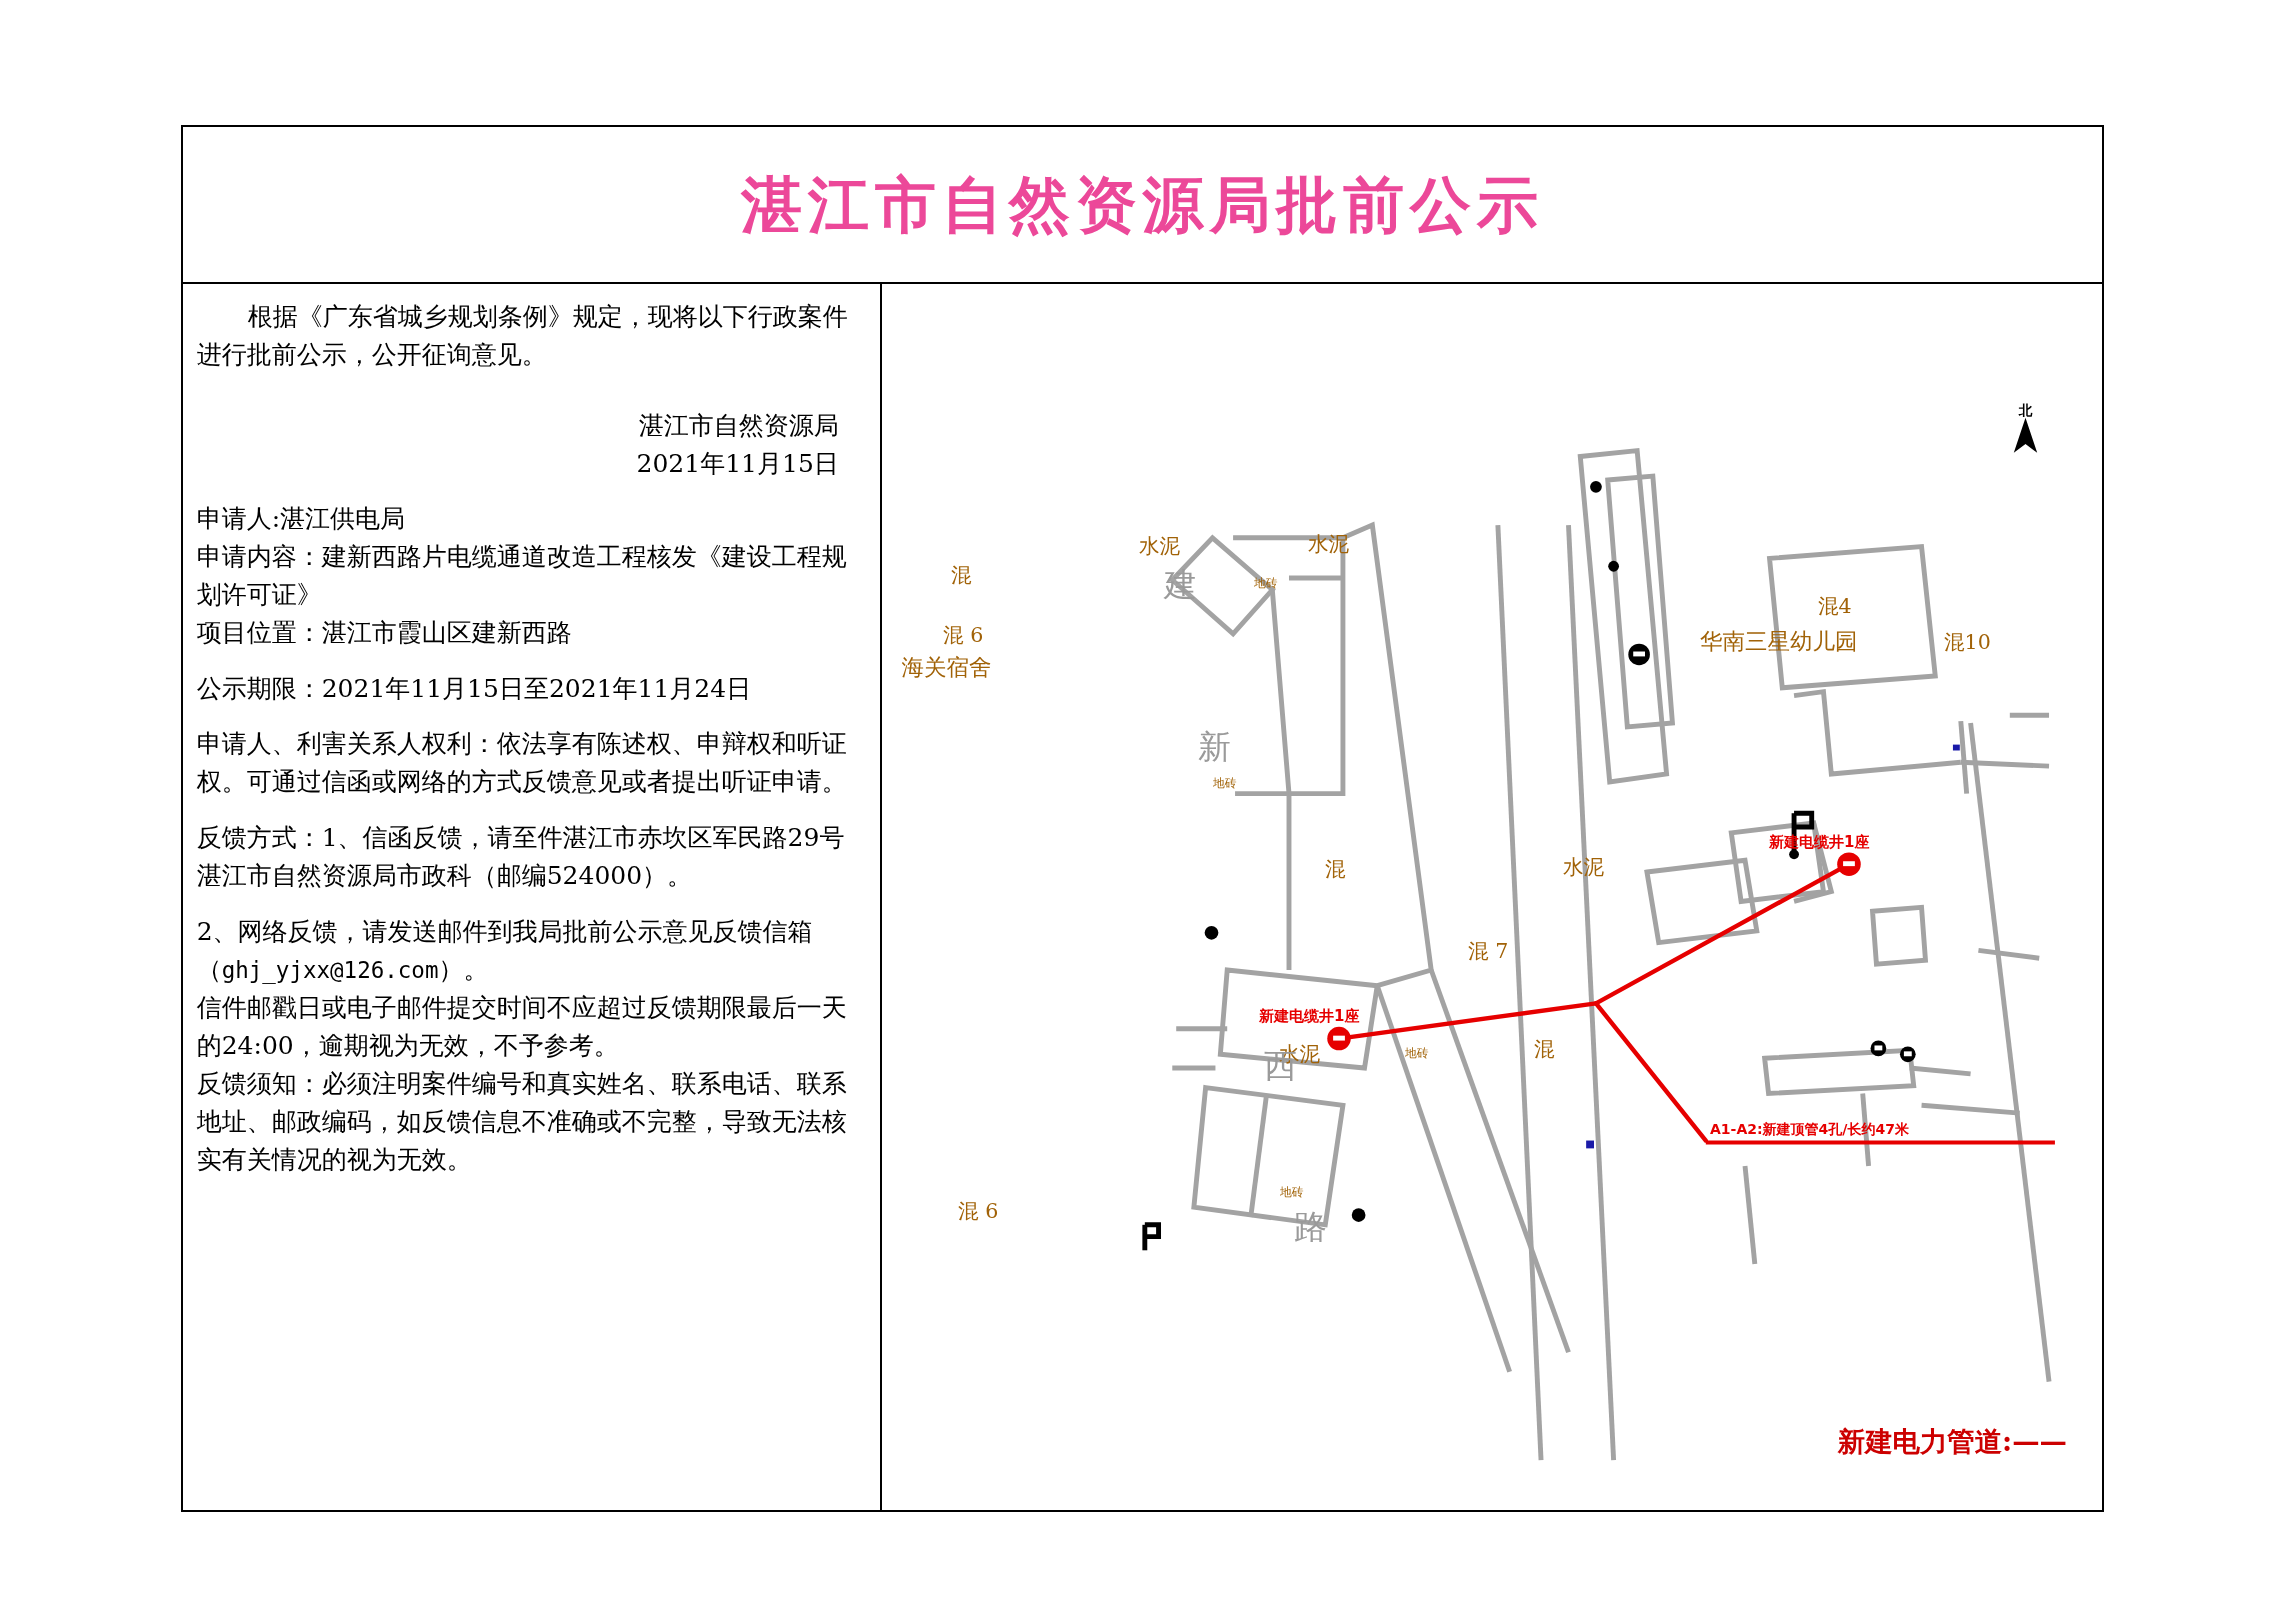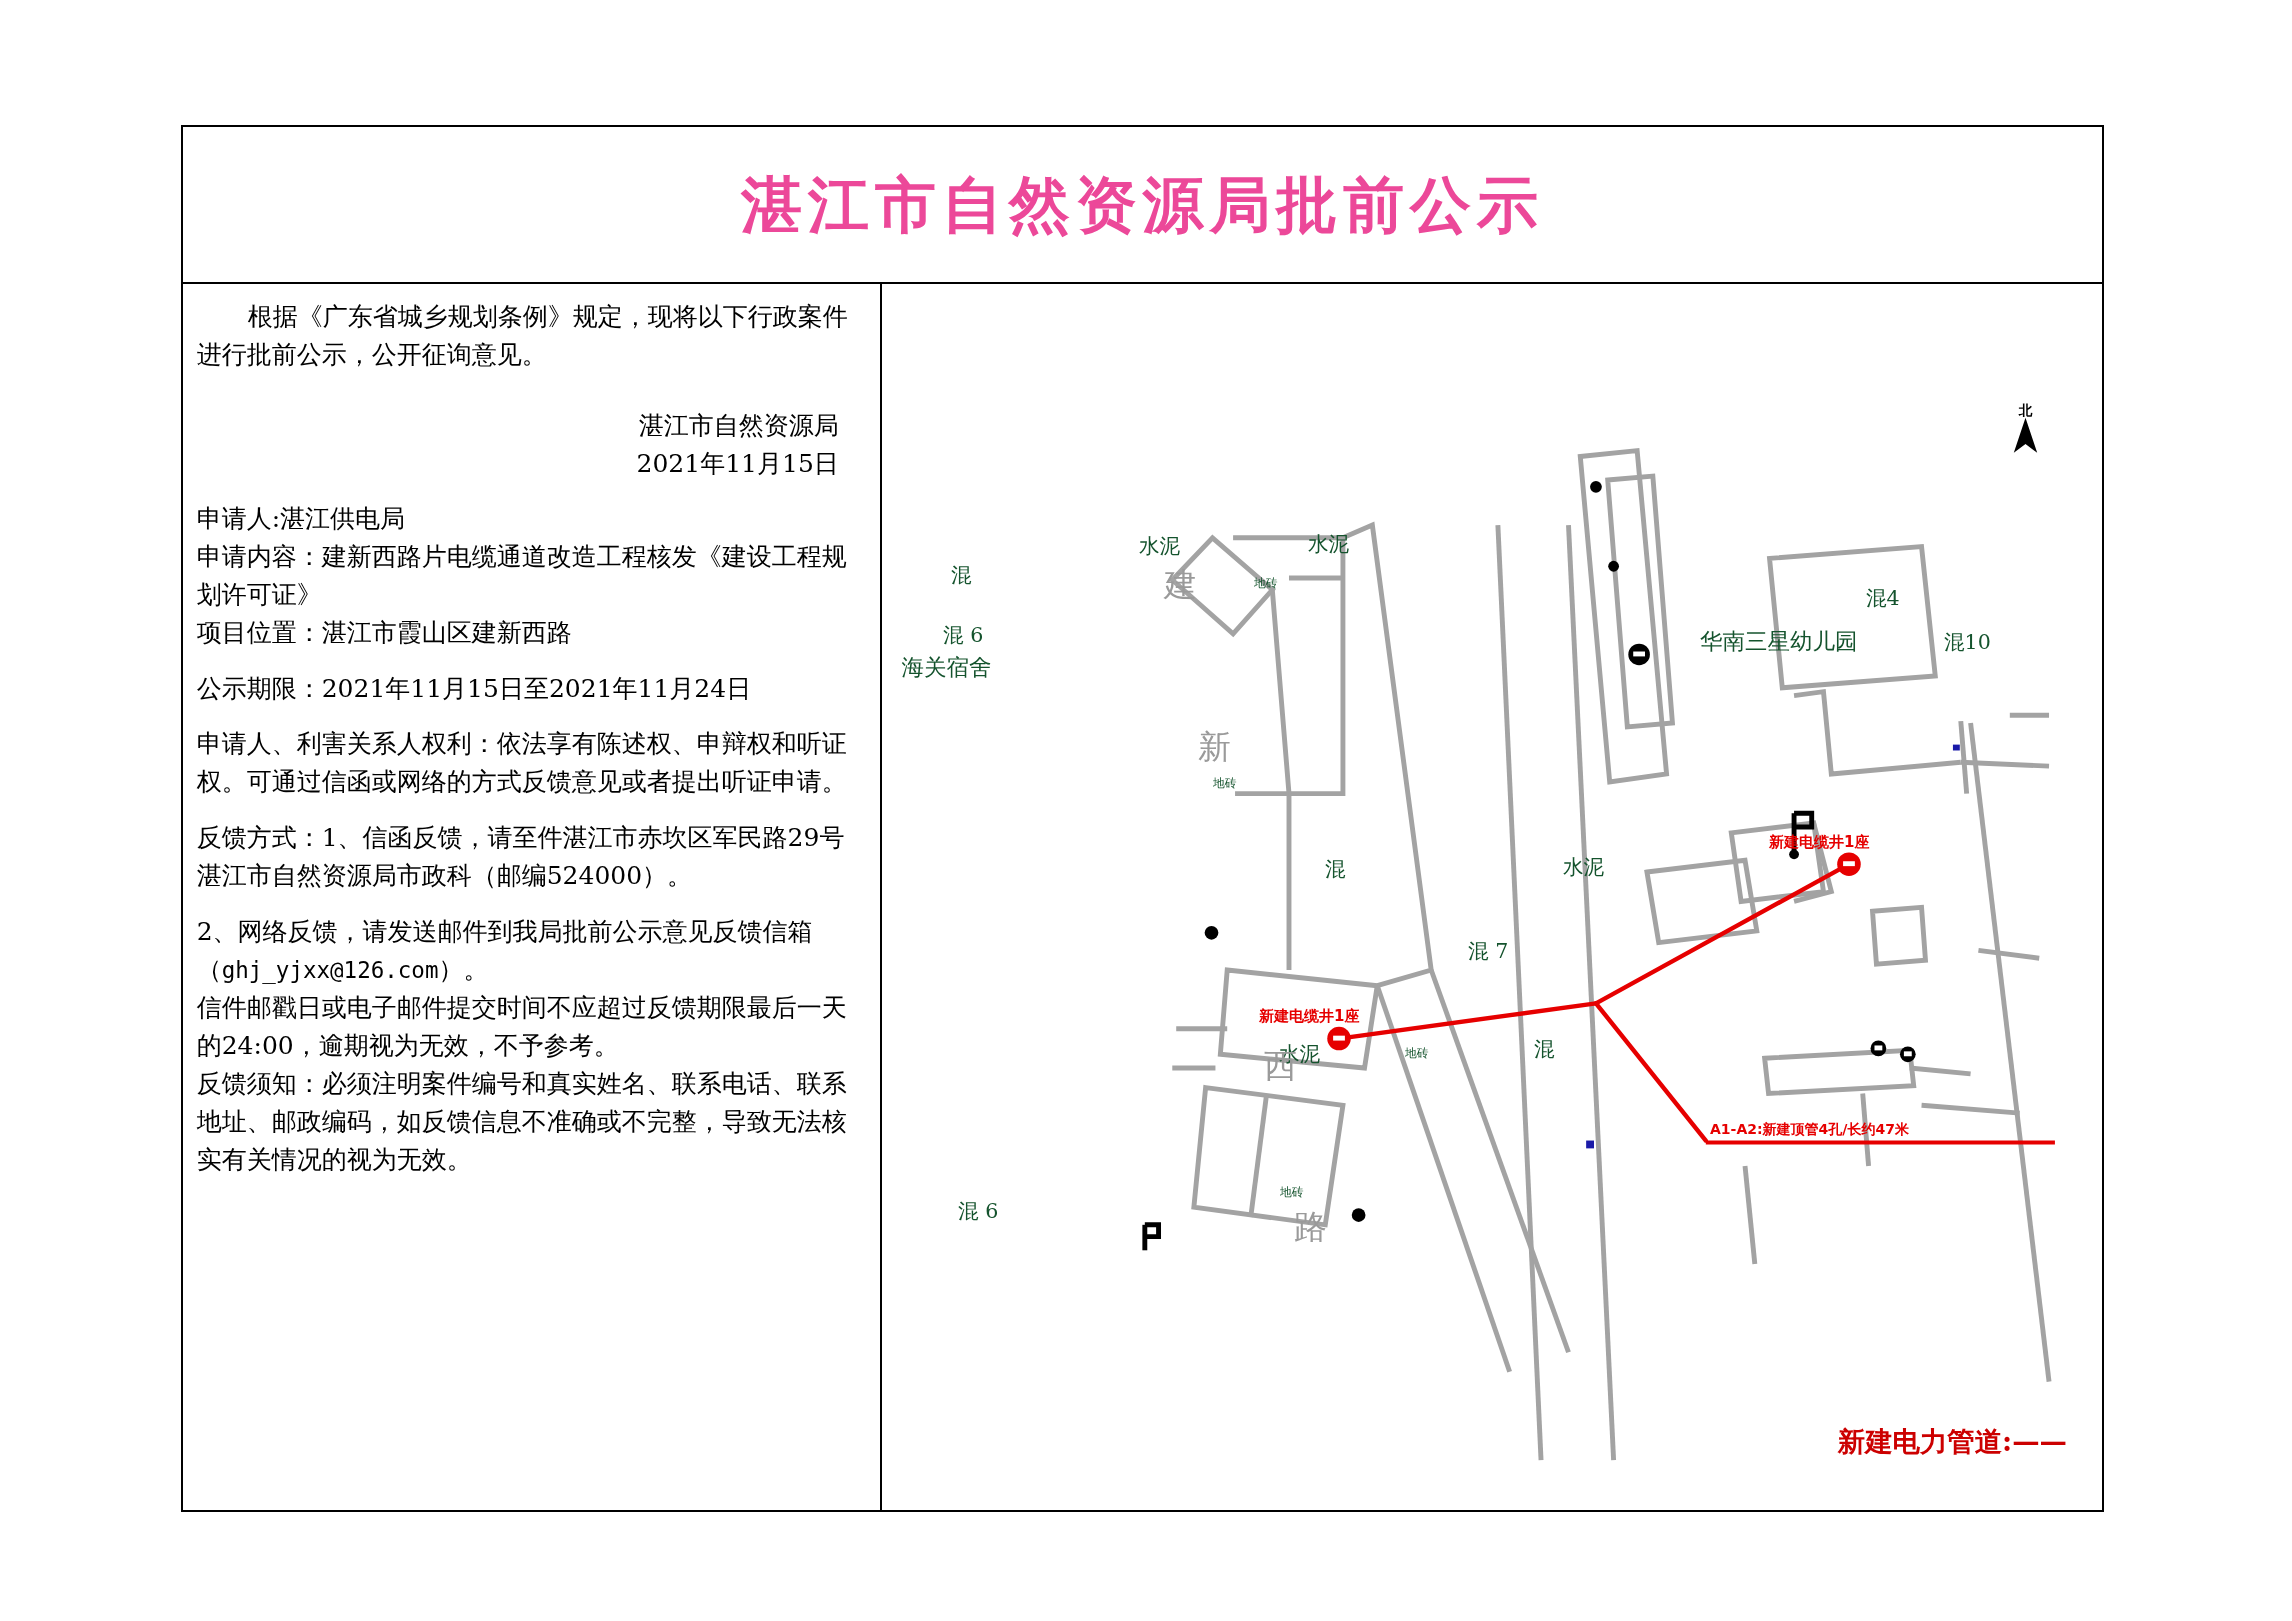--- a/index.html
+++ b/index.html
@@ -96,21 +96,21 @@
   #map-svg {
     position: absolute;
     left: 0; top: 0;
     width: 100%;
     height: 100%;
     display: block;
   }
   .map-label {
     position: absolute;
     font-family: "DejaVu Serif", "Liberation Serif", serif;
-    color: #14532d;
+    color: #a16207;
     white-space: nowrap;
     line-height: 1;
   }
   .map-label.xs  { font-size: 11.8px; }
   .map-label.md  { font-size: 20.6px; }
   .map-label.lg  { font-size: 22.5px; text-align: right; }
   .street-char {
     position: absolute;
     font-family: "DejaVu Serif", "Liberation Serif", serif;
     font-size: 33px;
@@ -306,21 +306,21 @@
         <div class="map-label md" style="left:426px; top:250px;">水泥</div>
         <div class="map-label md" style="left:681px; top:573px;">水泥</div>
         <div class="map-label md" style="left:397px; top:760px;">水泥</div>
 
         <div class="map-label md" style="left:69px; top:281px;">混</div>
         <div class="map-label md" style="left:443px; top:575px;">混</div>
         <div class="map-label md" style="left:652px; top:755px;">混</div>
 
         <div class="map-label md" style="left:61px; top:341px;">混 6</div>
         <div class="map-label md" style="left:76px; top:917px;">混 6</div>
-        <div class="map-label md" style="left:936px; top:304px;margin-left:48px;">混4</div>
+        <div class="map-label md" style="left:936px; top:312px;">混4</div>
         <div class="map-label md" style="left:586px; top:657px;">混 7</div>
         <div class="map-label md" style="left:1062px; top:348px;">混10</div>
 
         <div class="map-label xs" style="left:372px; top:294px;">地砖</div>
         <div class="map-label xs" style="left:331px; top:494px;">地砖</div>
         <div class="map-label xs" style="left:398px; top:903px;">地砖</div>
         <div class="map-label xs" style="left:523px; top:764px;">地砖</div>
 
         <div class="map-label lg" style="left:19.6px; top:372px;">海关宿舍</div>
         <div class="map-label lg" style="left:818px; top:346px;">华南三星幼儿园</div>

